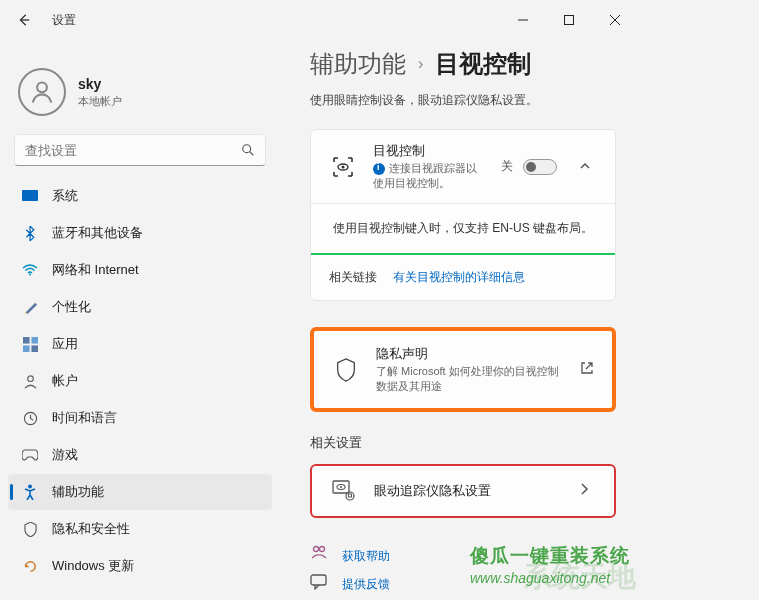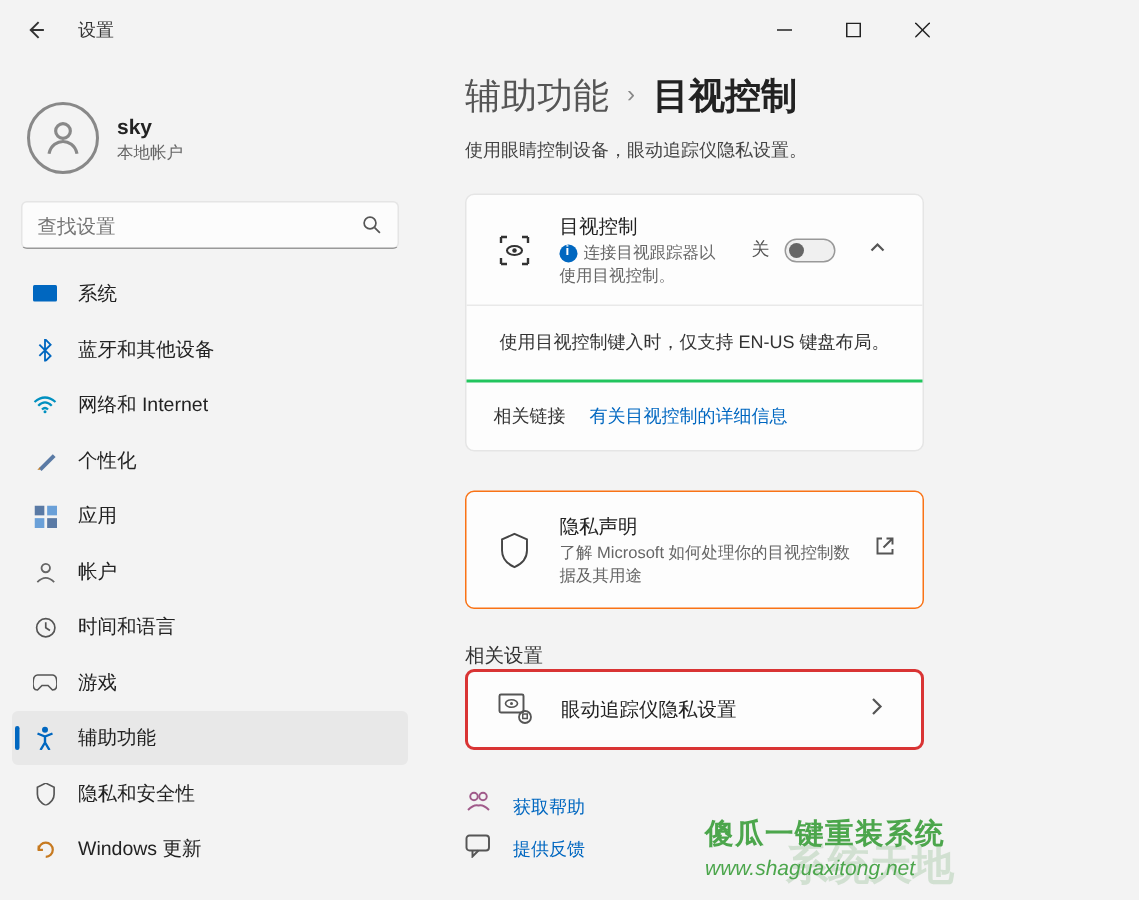--- a/index.html
+++ b/index.html
@@ -42,23 +42,23 @@
 .info-dot::after { content: "i"; color: #fff; font-size: 9px; position: absolute; left: 4px; top: -1px; font-weight: bold; }
 .toggle-group { display: flex; align-items: center; gap: 10px; }
 .toggle-label { font-size: 12px; color: #555; }
 .toggle { width: 34px; height: 16px; background: #f0f0f0; border: 1px solid #999; border-radius: 10px; position: relative; }
 .toggle::after { content: ""; position: absolute; width: 10px; height: 10px; background: #666; border-radius: 50%; left: 2px; top: 2px; }
 .chevron { width: 24px; text-align: center; color: #555; }
 .panel-center { text-align: center; font-size: 12px; color: #333; padding: 16px 18px; border-top: 1px solid #e9e9e9; }
 .panel-links { display: flex; align-items: center; gap: 16px; padding: 14px 18px; border-top: 2px solid #22c55e; font-size: 12px; }
 .link-label { color: #333; }
 .link-a { color: #0067c0; }
-.single-panel { border: 1px solid #f97316; border-radius: 6px; background: #fdfdfd; display: flex; align-items: center; padding: 14px 18px; gap: 16px; margin-bottom: 22px; }
+.single-panel { border: 4px solid #f97316; border-radius: 6px; background: #fdfdfd; display: flex; align-items: center; padding: 14px 18px; gap: 16px; margin-bottom: 22px; }
 .external-icon { color: #555; }
-.section-title { font-size: 13px; color: #333; margin-bottom: 0; font-weight: 500; }
+.section-title { font-size: 13px; color: #333; margin-bottom: 12px; font-weight: 500; }
 .single-panel.highlighted { border: 2px solid #d93434; }
 .help-links { display: flex; flex-direction: column; gap: 9px; padding-top: 4px; }
 .help-row { display: flex; align-items: flex-end; gap: 14px; font-size: 12px; }
 .help-row .link-a { color: #0067c0; }
 .watermark { position: absolute; right: 16px; bottom: 14px; text-align: left; }
 .wm-line1 { font-size: 19px; color: #4ca64c; font-weight: bold; letter-spacing: 1px; }
 .wm-line2 { font-size: 14px; color: #4ca64c; margin-top: 1px; font-style: italic; }
 .wm-faint { position: absolute; right: 10px; bottom: 4px; font-size: 28px; color: rgba(90,160,90,0.22); font-weight: bold; pointer-events: none; }
 </style>
 </head>

